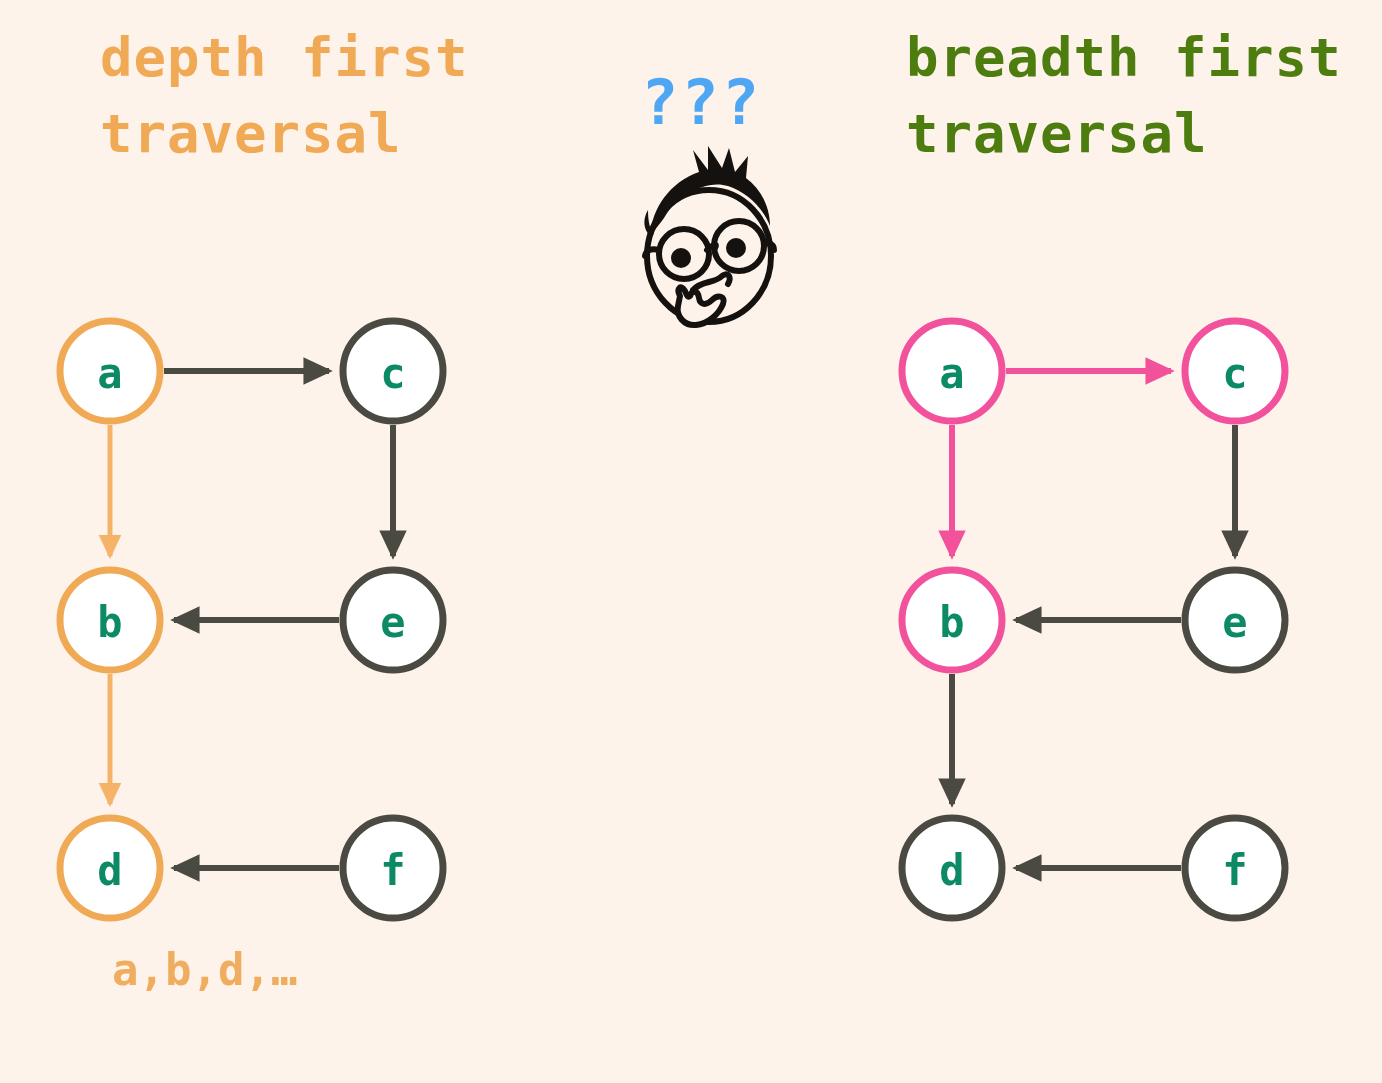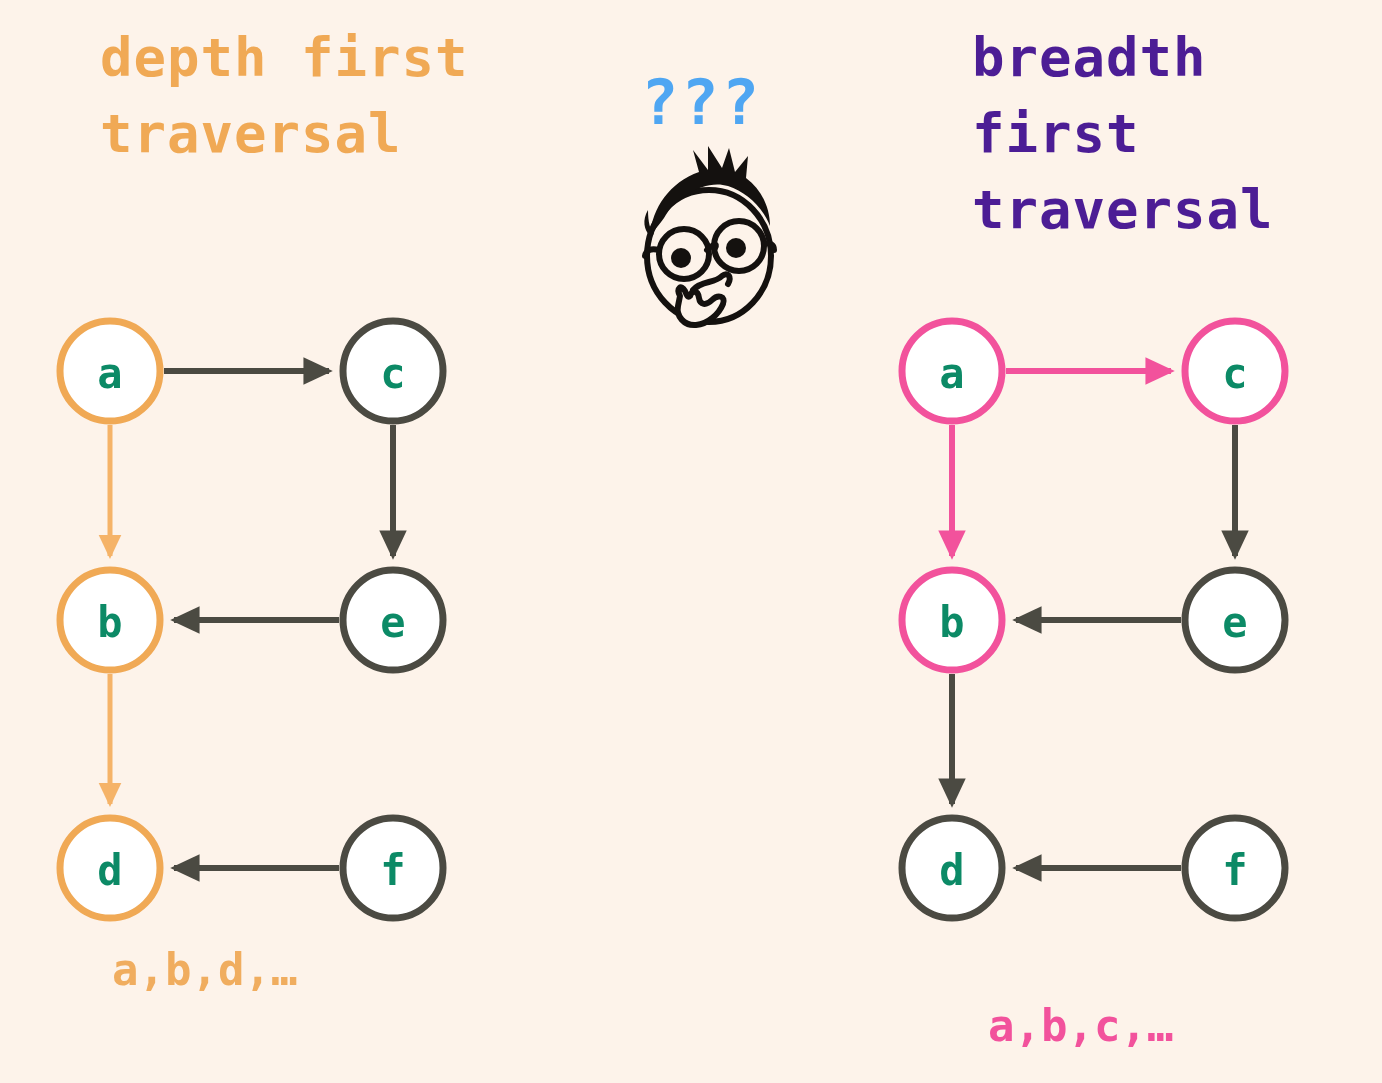--- a/index.html
+++ b/index.html
@@ -29,23 +29,23 @@
     line-height: 76px;
     letter-spacing: 1px;
     white-space: pre-line;
   }
   #title-dfs {
     left: 100px;
     top: 12px;
     color: #f0a955;
   }
   #title-bfs {
-    left: 972px;
+    left: 906px;
     top: 12px;
-    color: #4c1d95;
+    color: #4d7c0f;
   }
 
   .caption {
     position: absolute;
     font-family: "DejaVu Sans Mono", monospace;
     font-weight: bold;
     font-size: 44px;
     letter-spacing: 0px;
   }
   #caption-dfs {
@@ -224,15 +224,14 @@
         </g>
         <g>
           <circle cx="1235" cy="860" r="50" fill="#ffffff" stroke="#4b4a42" stroke-width="7"></circle>
           <text x="1235" y="862" class="node-label">f</text>
         </g>
       </g>
     </svg>
 
   <div class="caption" id="caption-dfs">a,b,d,…</div>
 
-  <div class="caption" id="caption-bfs">a,b,c,…</div>
 
 </div>
 
 </body></html>

